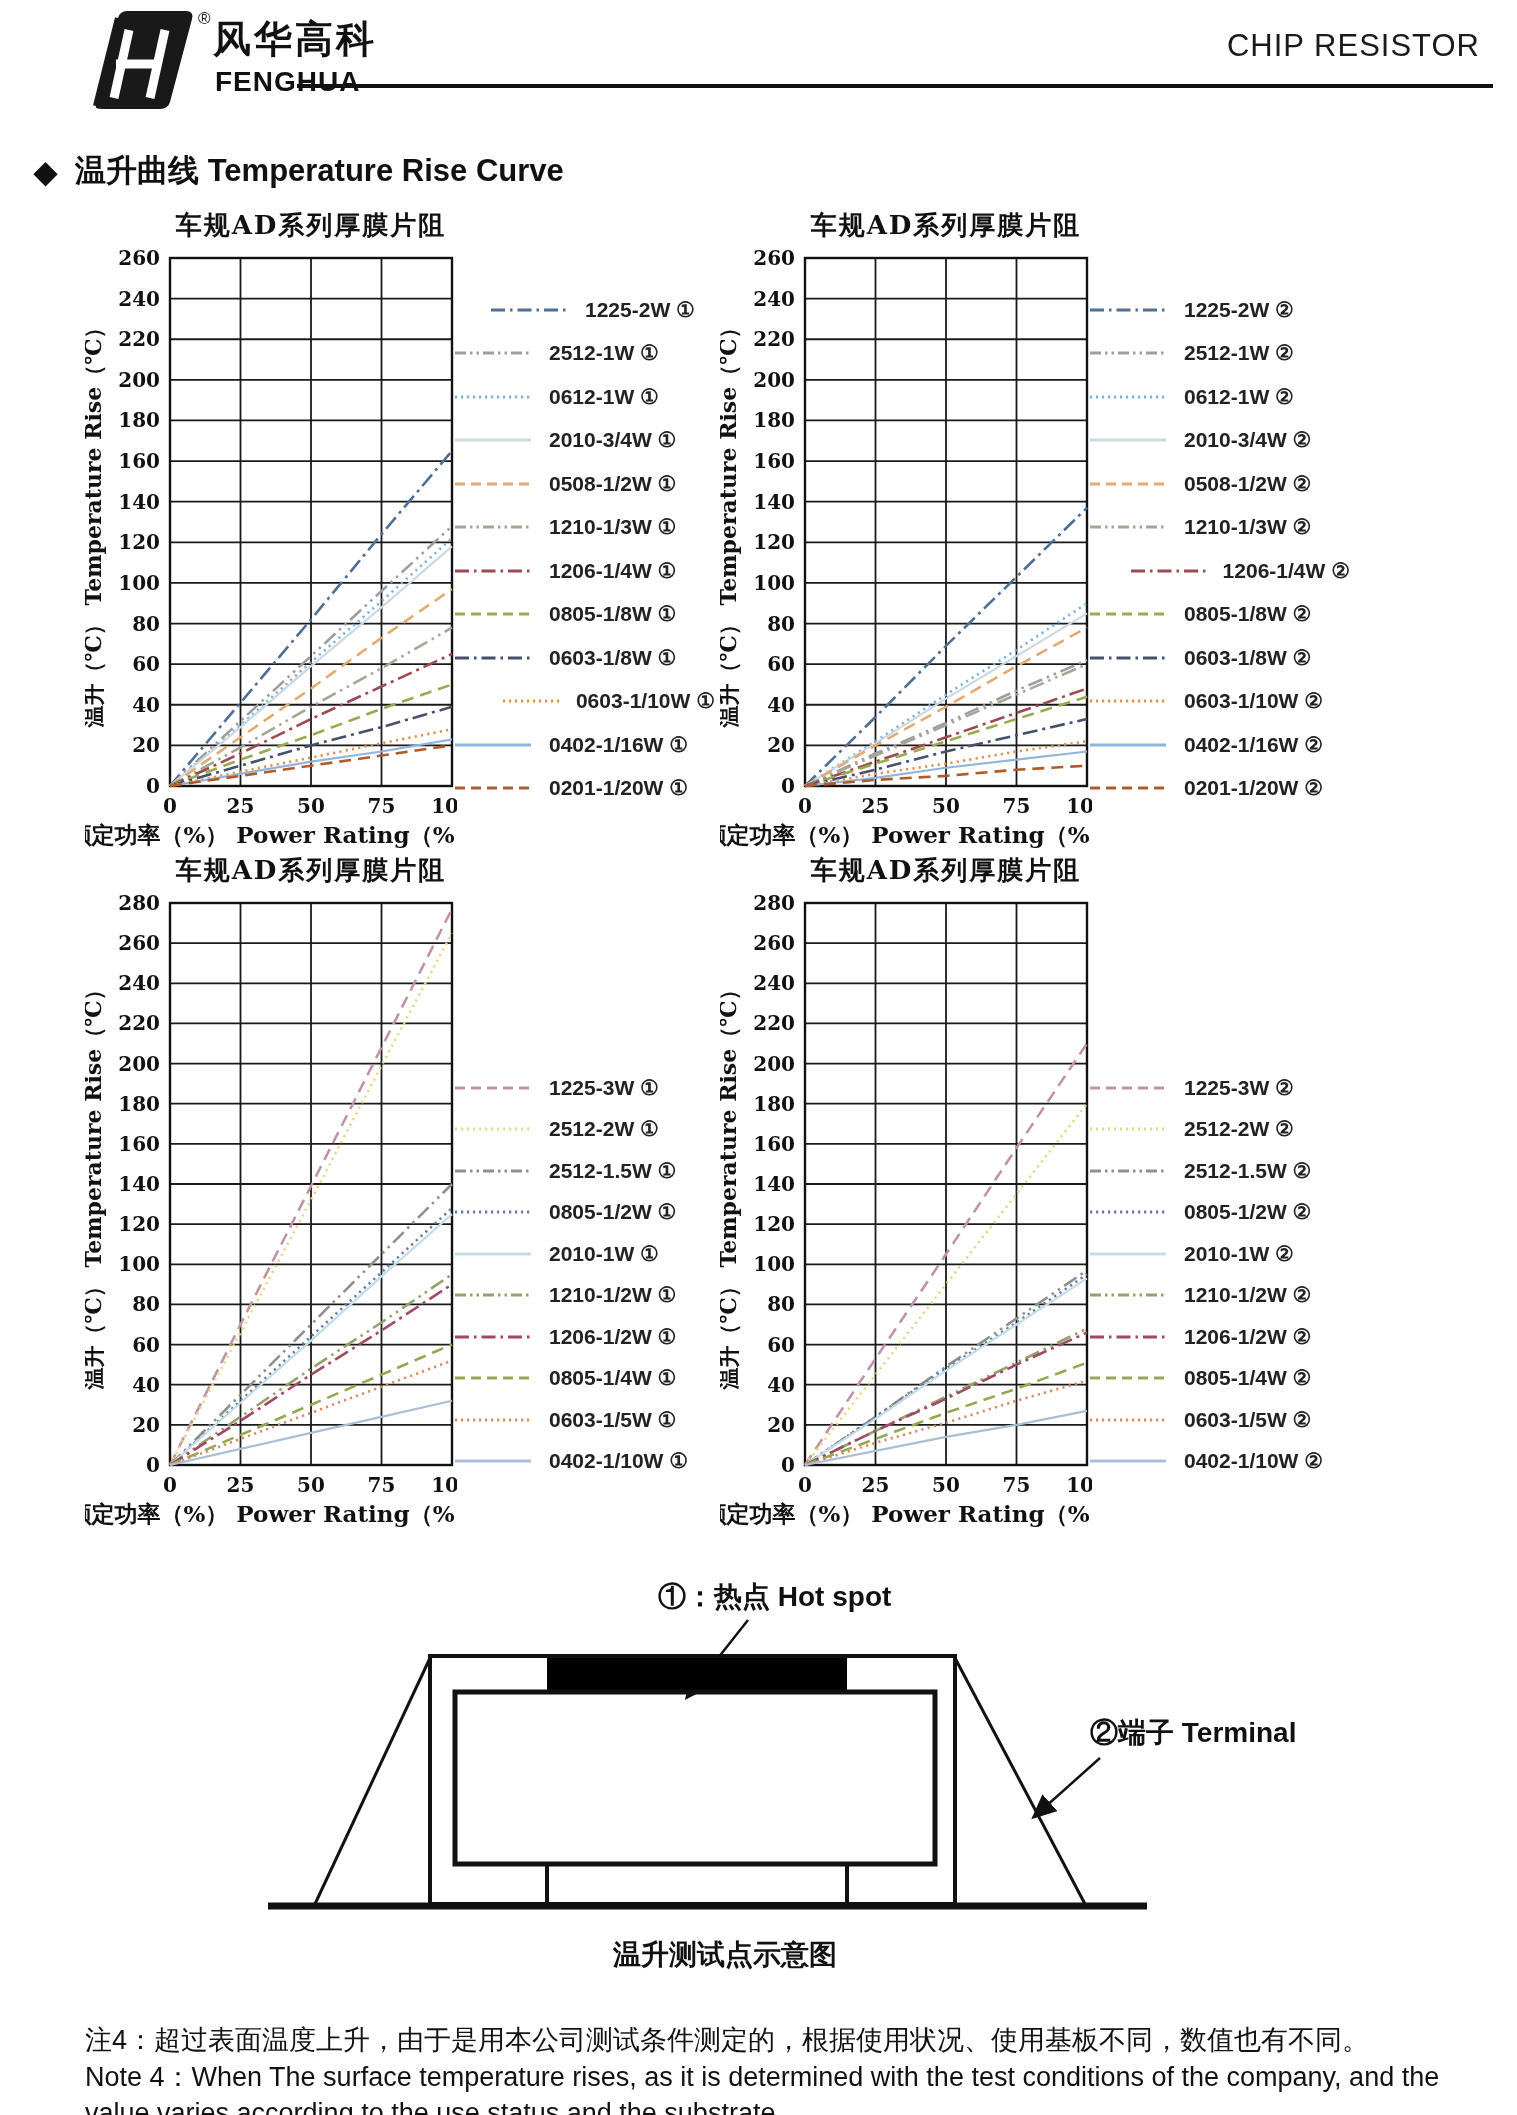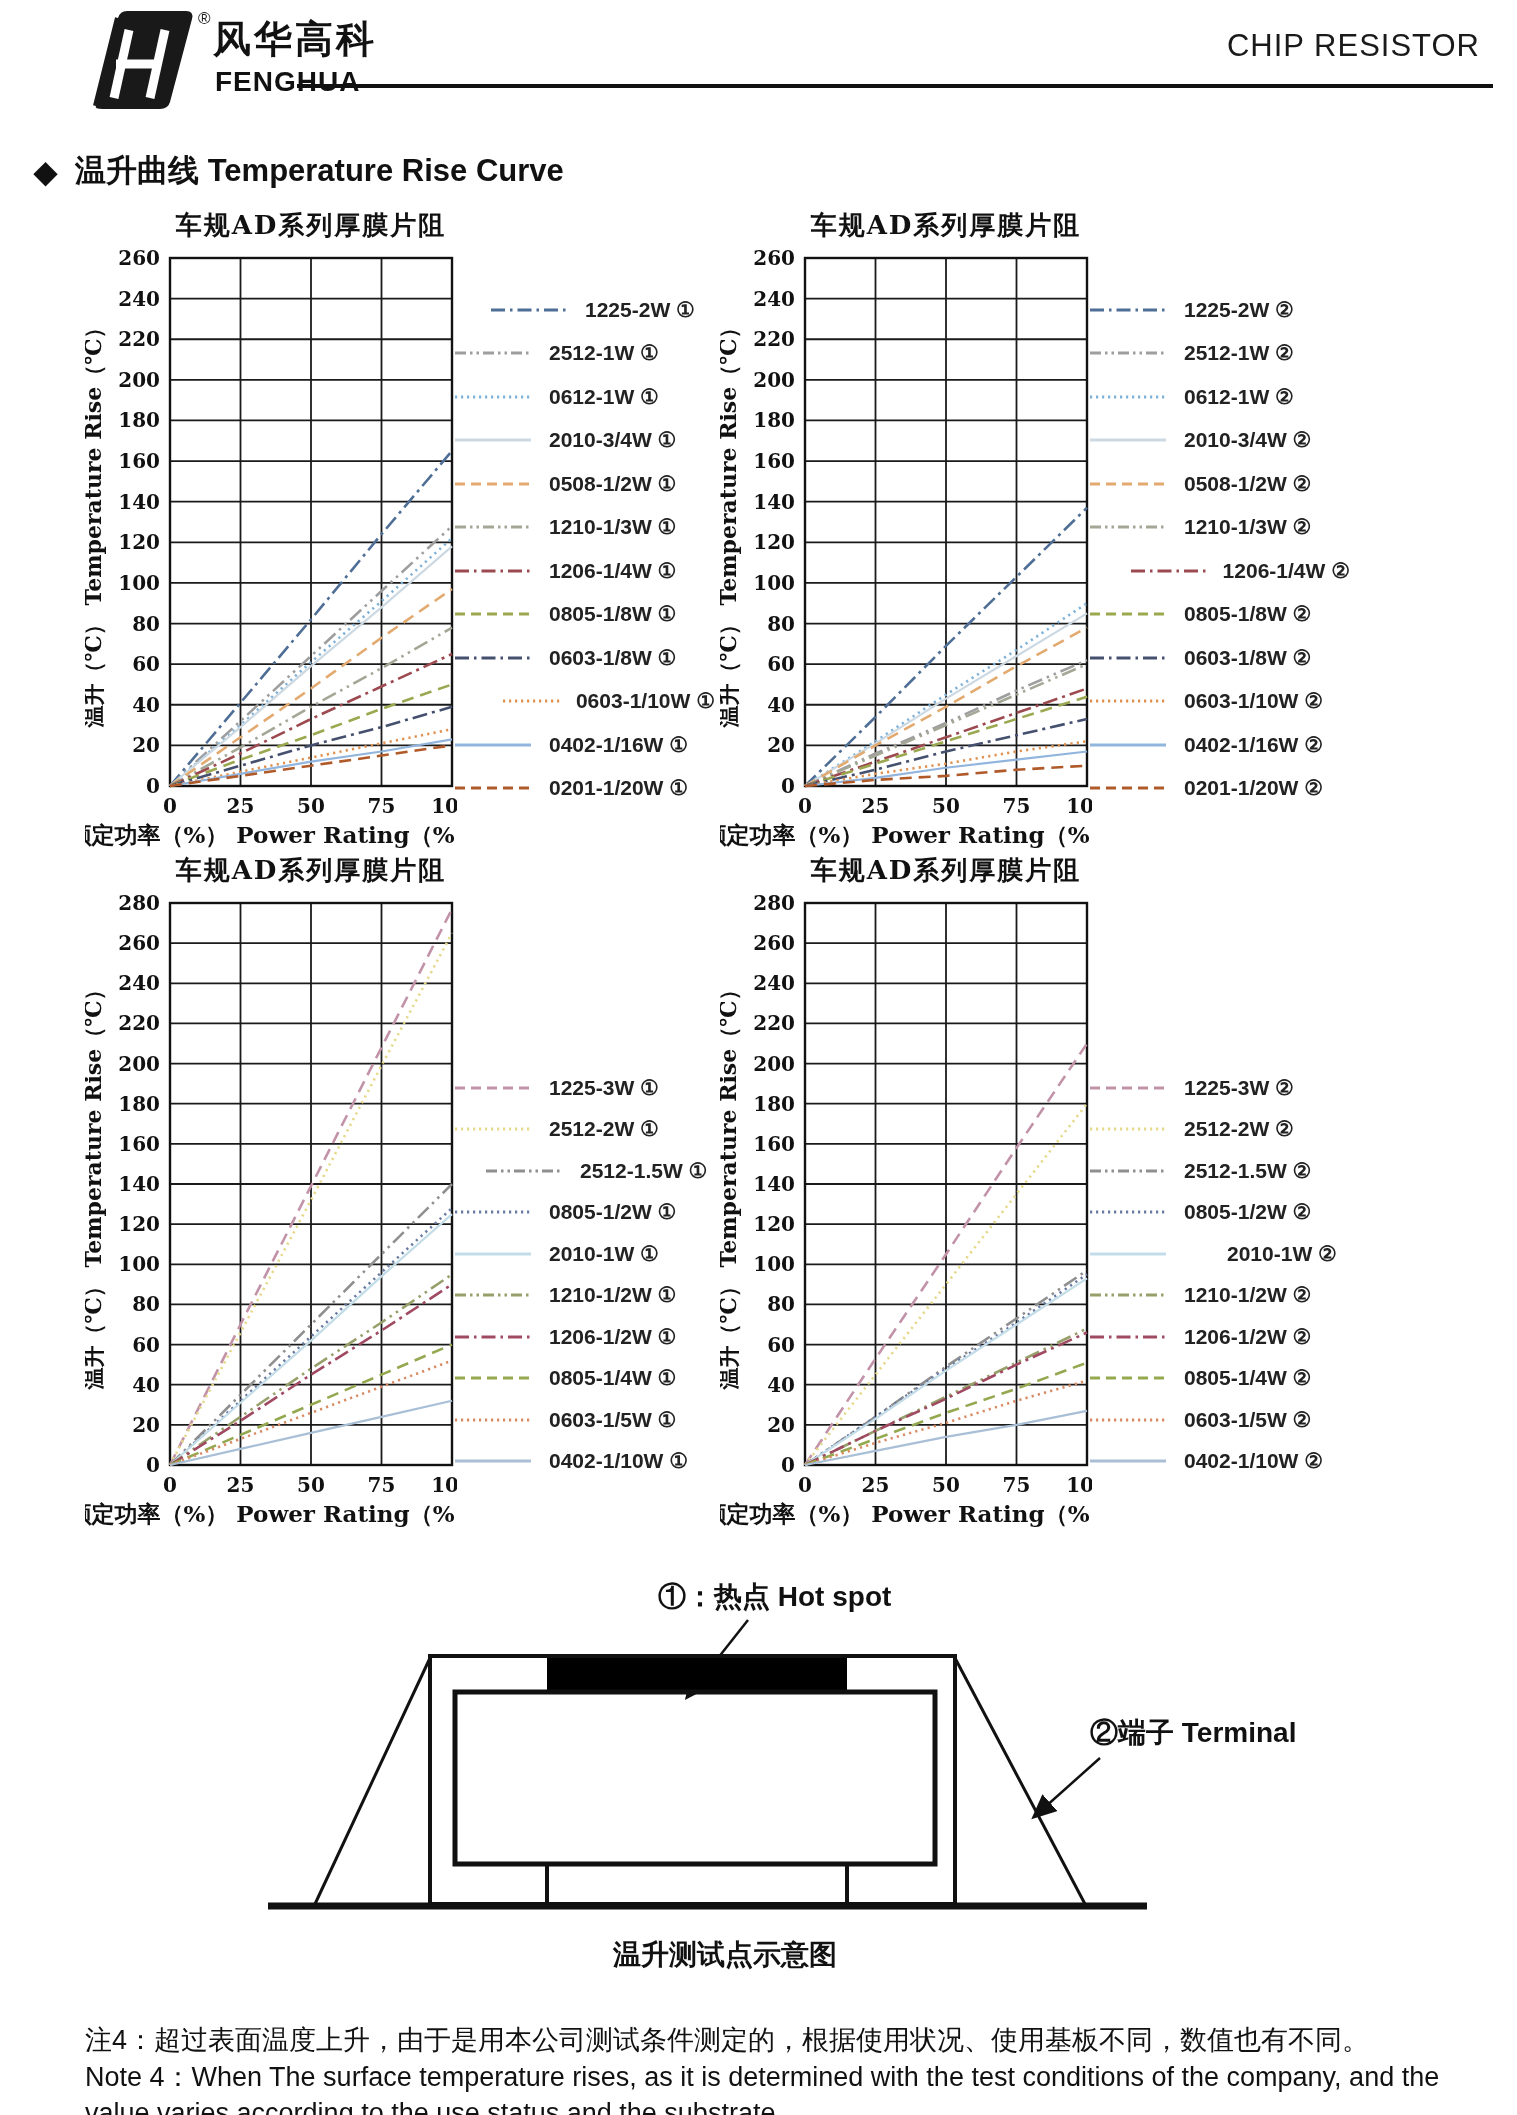--- a/index.html
+++ b/index.html
@@ -370,21 +370,21 @@
               <line x1="2" y1="5" x2="78" y2="5" stroke="#c293a8" stroke-width="3" stroke-dasharray="10,6"></line>
             </svg>
             <span class="lab">1225-3W ①</span>
           </div>
           <div class="legend-item" style="height: 41.5px;">
             <svg width="80" height="10">
               <line x1="2" y1="5" x2="78" y2="5" stroke="#e5d98a" stroke-width="3" stroke-dasharray="2.2,3.8"></line>
             </svg>
             <span class="lab">2512-2W ①</span>
           </div>
-          <div class="legend-item" style="height: 41.5px; padding-left: 31px;">
+          <div class="legend-item" style="height: 41.5px;">
             <svg width="80" height="10">
               <line x1="2" y1="5" x2="78" y2="5" stroke="#8f8f8f" stroke-width="3" stroke-dasharray="11,4,2.5,4,2.5,4"></line>
             </svg>
             <span class="lab">2512-1.5W ①</span>
           </div>
           <div class="legend-item" style="height: 41.5px;">
             <svg width="80" height="10">
               <line x1="2" y1="5" x2="78" y2="5" stroke="#6a7ba3" stroke-width="3" stroke-dasharray="2.2,3.8"></line>
             </svg>
             <span class="lab">0805-1/2W ①</span>
@@ -497,21 +497,21 @@
               <line x1="2" y1="5" x2="78" y2="5" stroke="#8f8f8f" stroke-width="3" stroke-dasharray="11,4,2.5,4,2.5,4"></line>
             </svg>
             <span class="lab">2512-1.5W ②</span>
           </div>
           <div class="legend-item" style="height: 41.5px;">
             <svg width="80" height="10">
               <line x1="2" y1="5" x2="78" y2="5" stroke="#6a7ba3" stroke-width="3" stroke-dasharray="2.2,3.8"></line>
             </svg>
             <span class="lab">0805-1/2W ②</span>
           </div>
-          <div class="legend-item" style="height: 41.5px; gap: 43px;">
+          <div class="legend-item" style="height: 41.5px;">
             <svg width="80" height="10">
               <line x1="2" y1="5" x2="78" y2="5" stroke="#c3dde8" stroke-width="3"></line>
             </svg>
             <span class="lab">2010-1W ②</span>
           </div>
           <div class="legend-item" style="height: 41.5px;">
             <svg width="80" height="10">
               <line x1="2" y1="5" x2="78" y2="5" stroke="#97a06a" stroke-width="3" stroke-dasharray="11,4,2.5,4,2.5,4"></line>
             </svg>
             <span class="lab">1210-1/2W ②</span>

